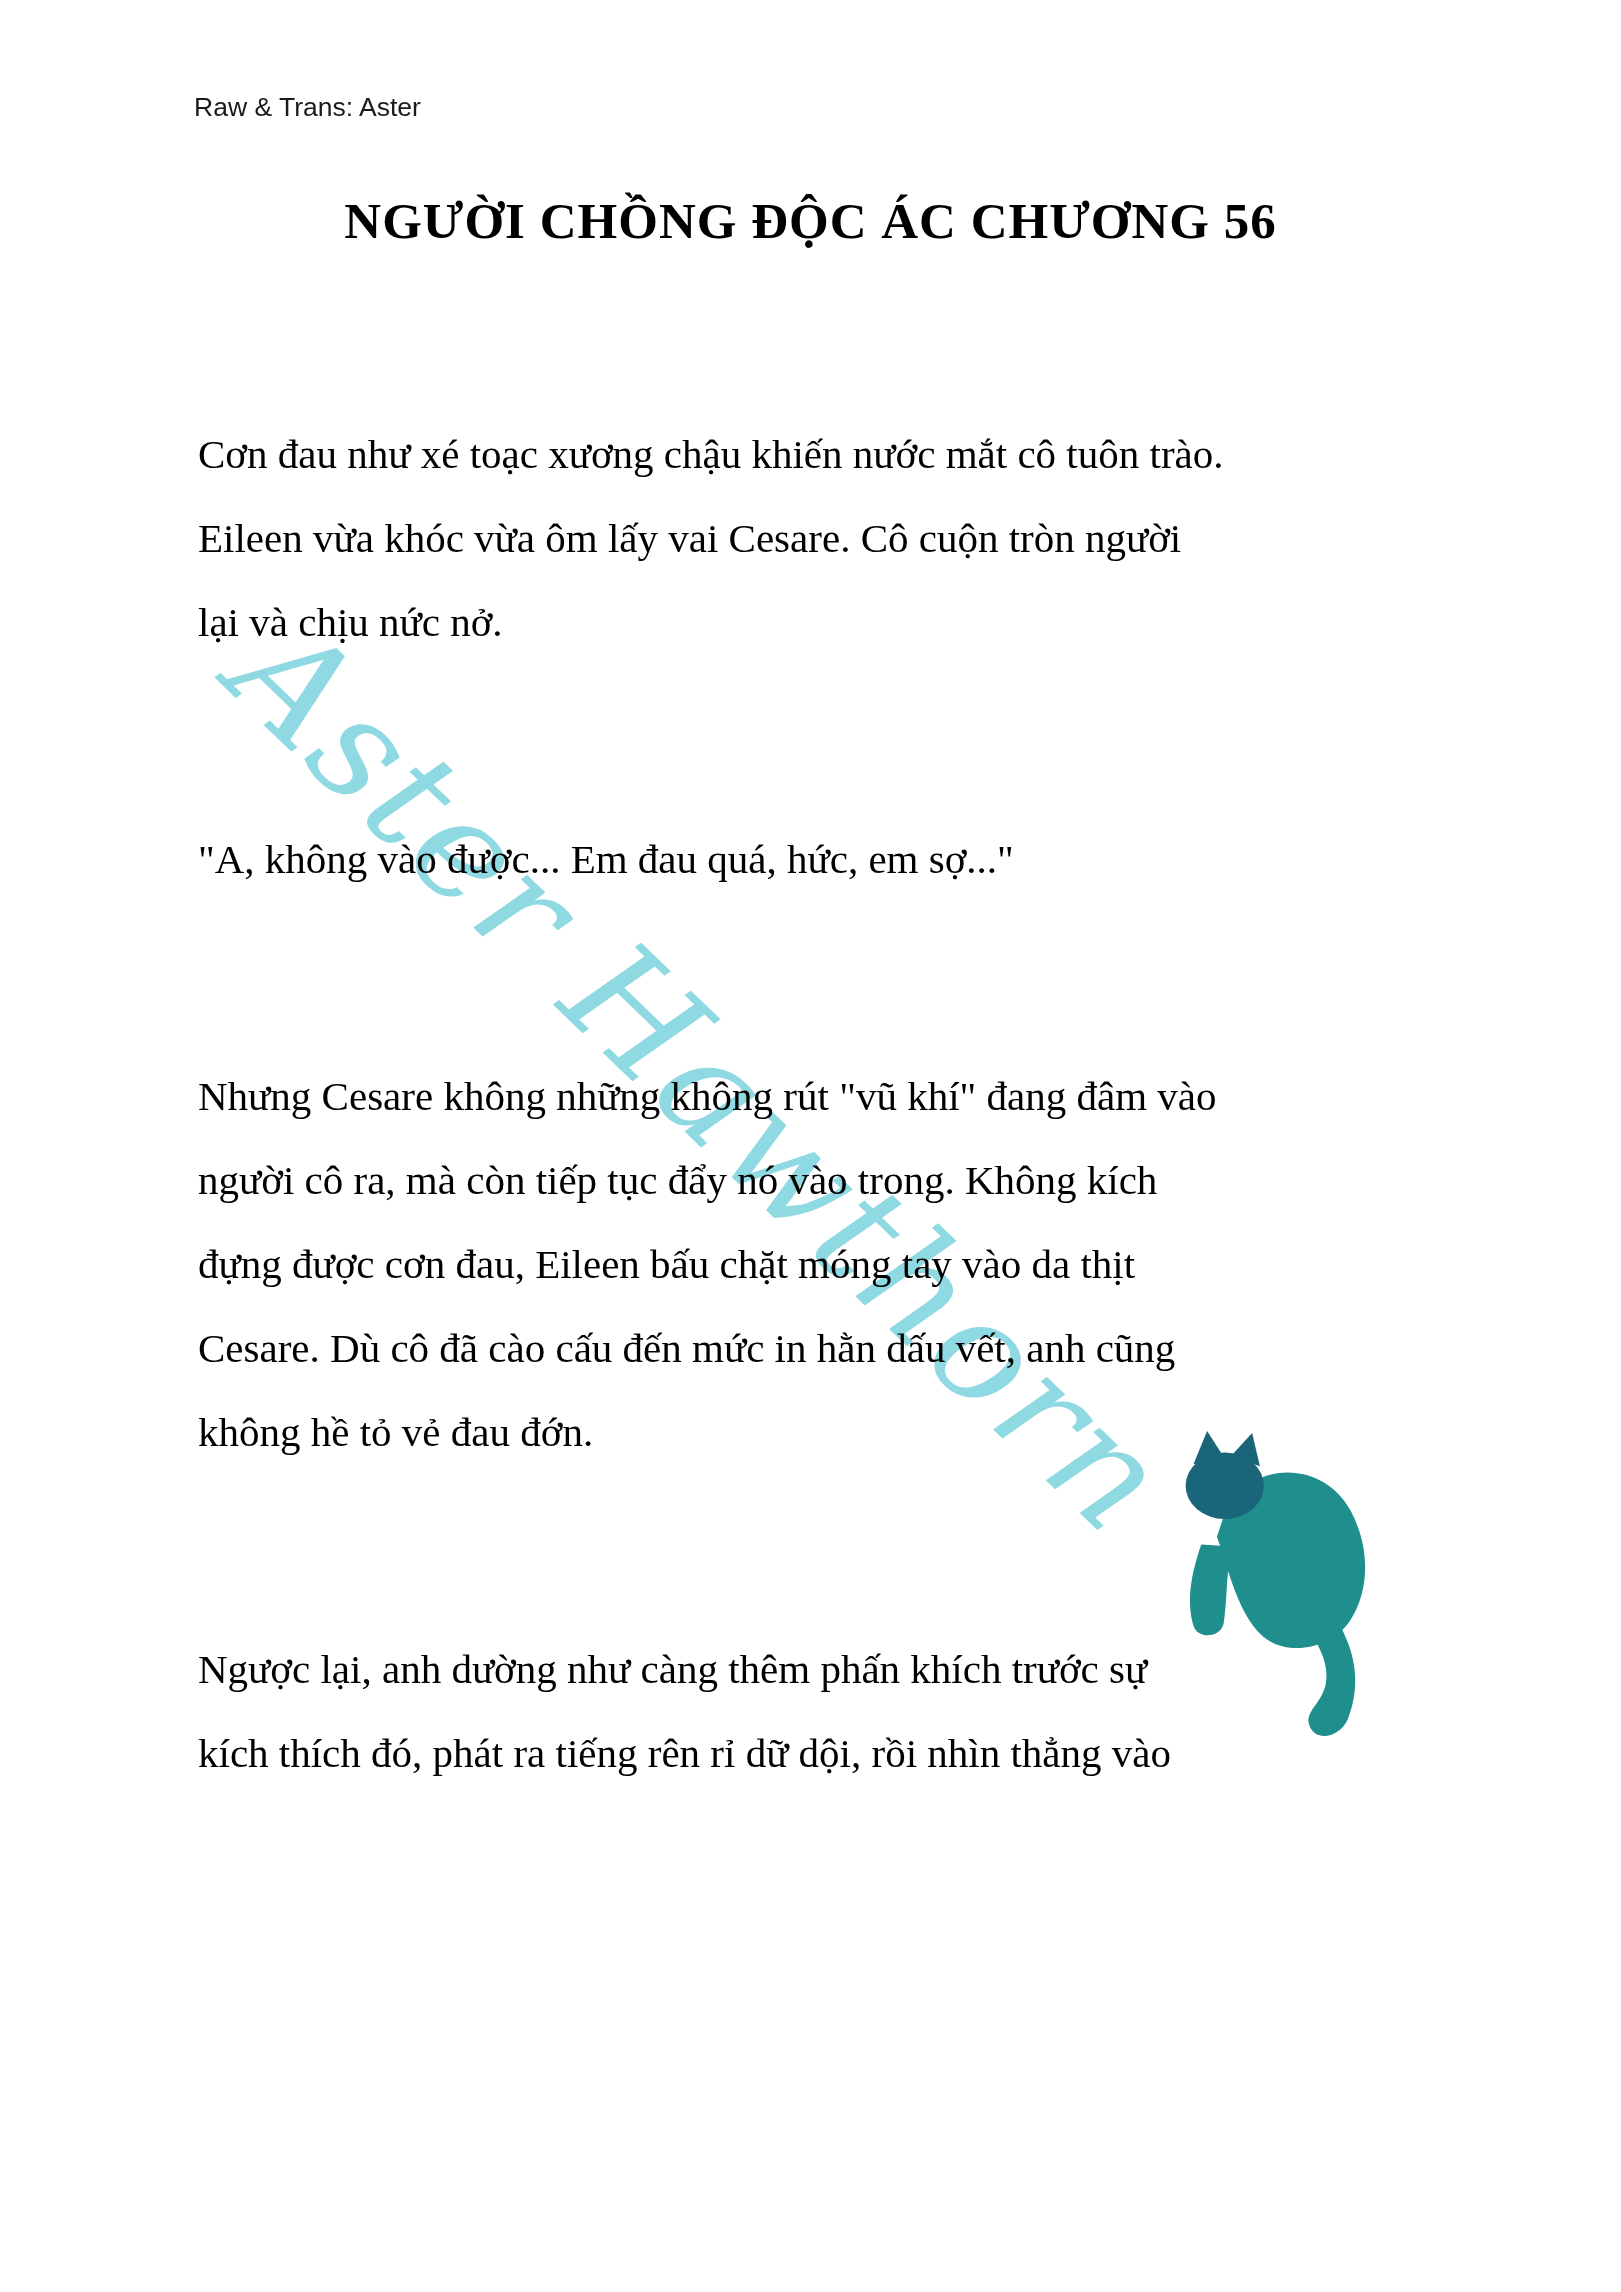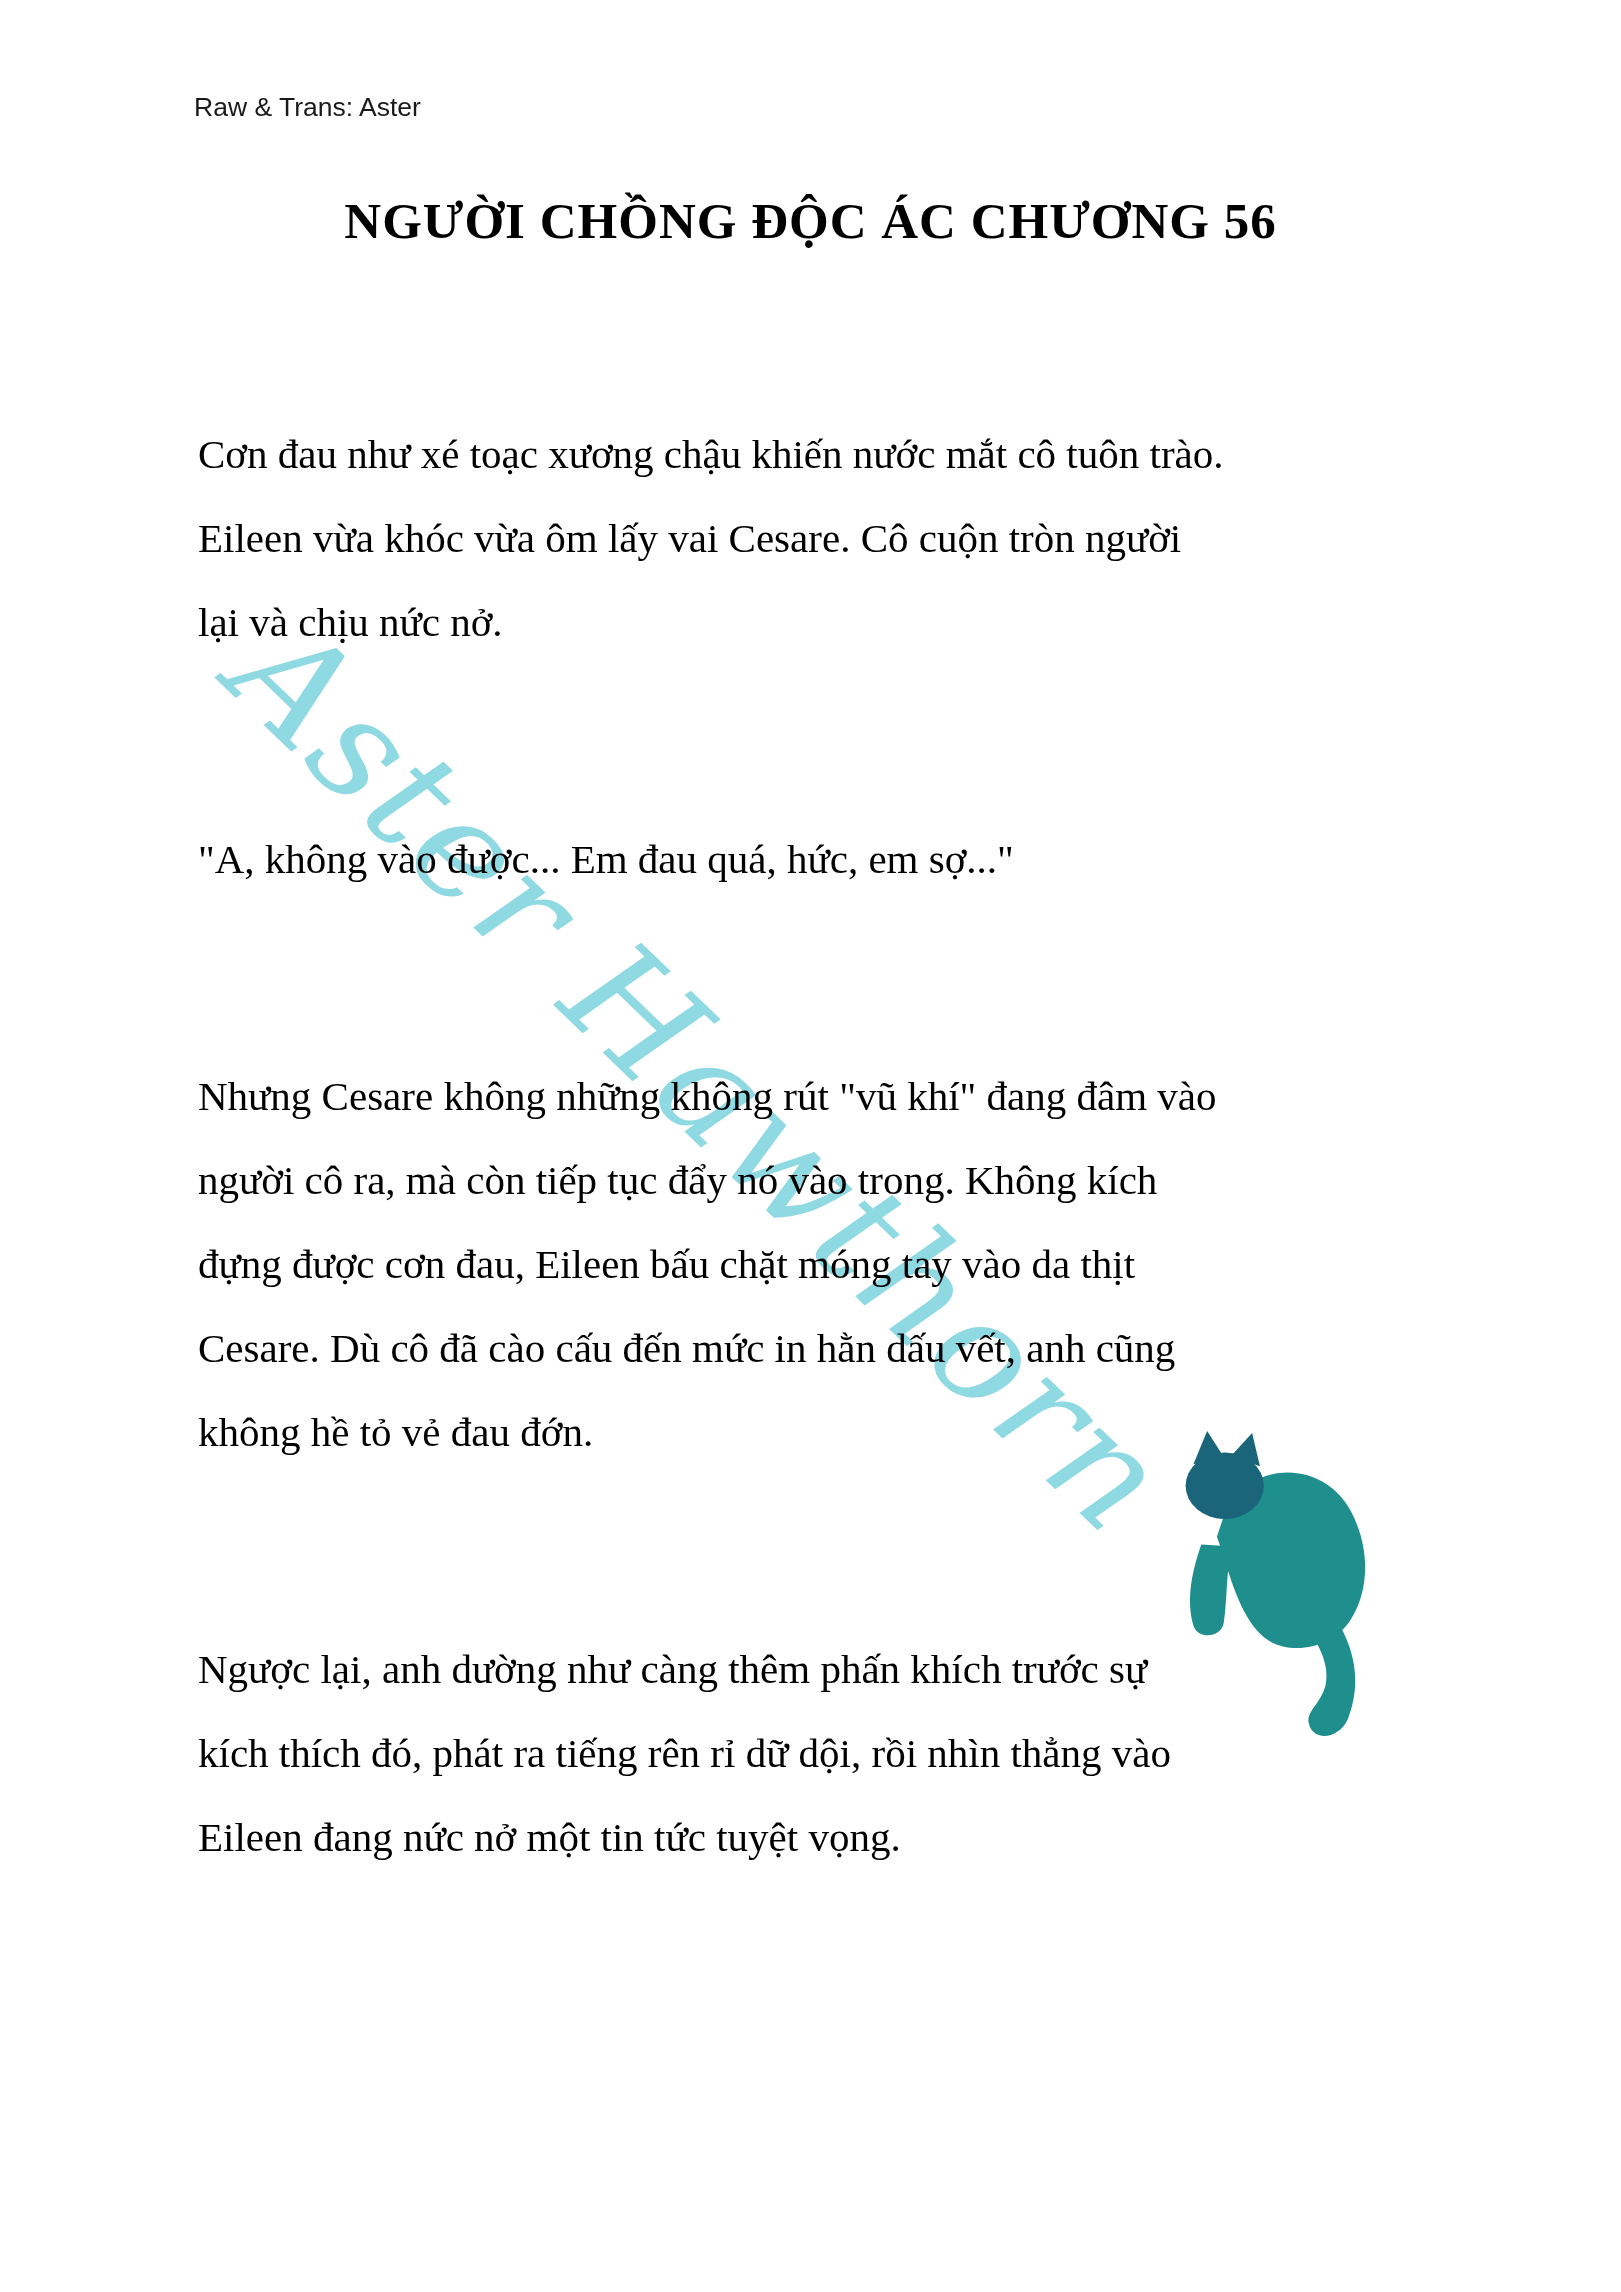--- a/index.html
+++ b/index.html
@@ -114,18 +114,17 @@
       <div class="para">
         <div class="line">Nhưng Cesare không những không rút "vũ khí" đang đâm vào</div>
         <div class="line">người cô ra, mà còn tiếp tục đẩy nó vào trong. Không kích</div>
         <div class="line">đựng được cơn đau, Eileen bấu chặt móng tay vào da thịt</div>
         <div class="line">Cesare. Dù cô đã cào cấu đến mức in hằn dấu vết, anh cũng</div>
         <div class="line">không hề tỏ vẻ đau đớn.</div>
       </div>
       <div class="para">
         <div class="line">Ngược lại, anh dường như càng thêm phấn khích trước sự</div>
         <div class="line">kích thích đó, phát ra tiếng rên rỉ dữ dội, rồi nhìn thẳng vào</div>
-        <div class="line">Eileen đang nức nở một tin tức tuyệt vọng.</div>
       </div>
     </main>
 
 </div>
 
 
 </body></html>

